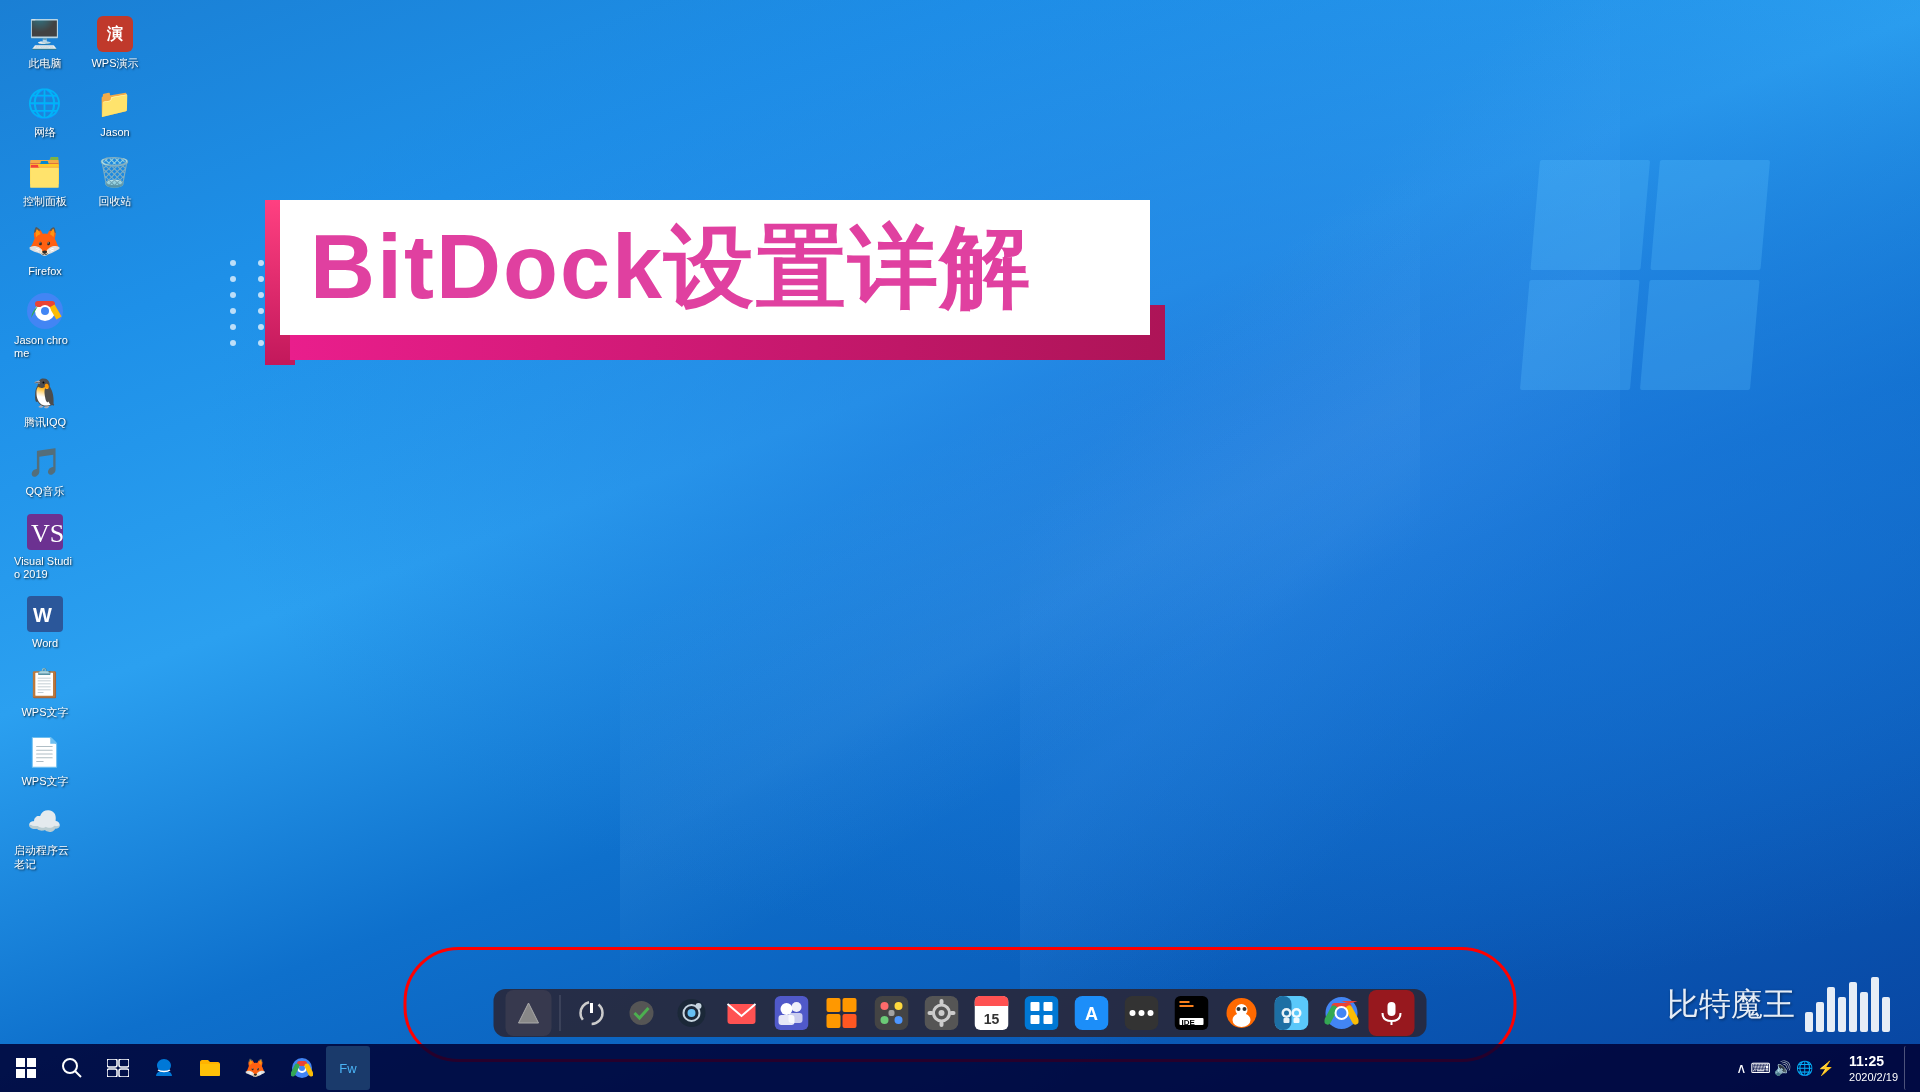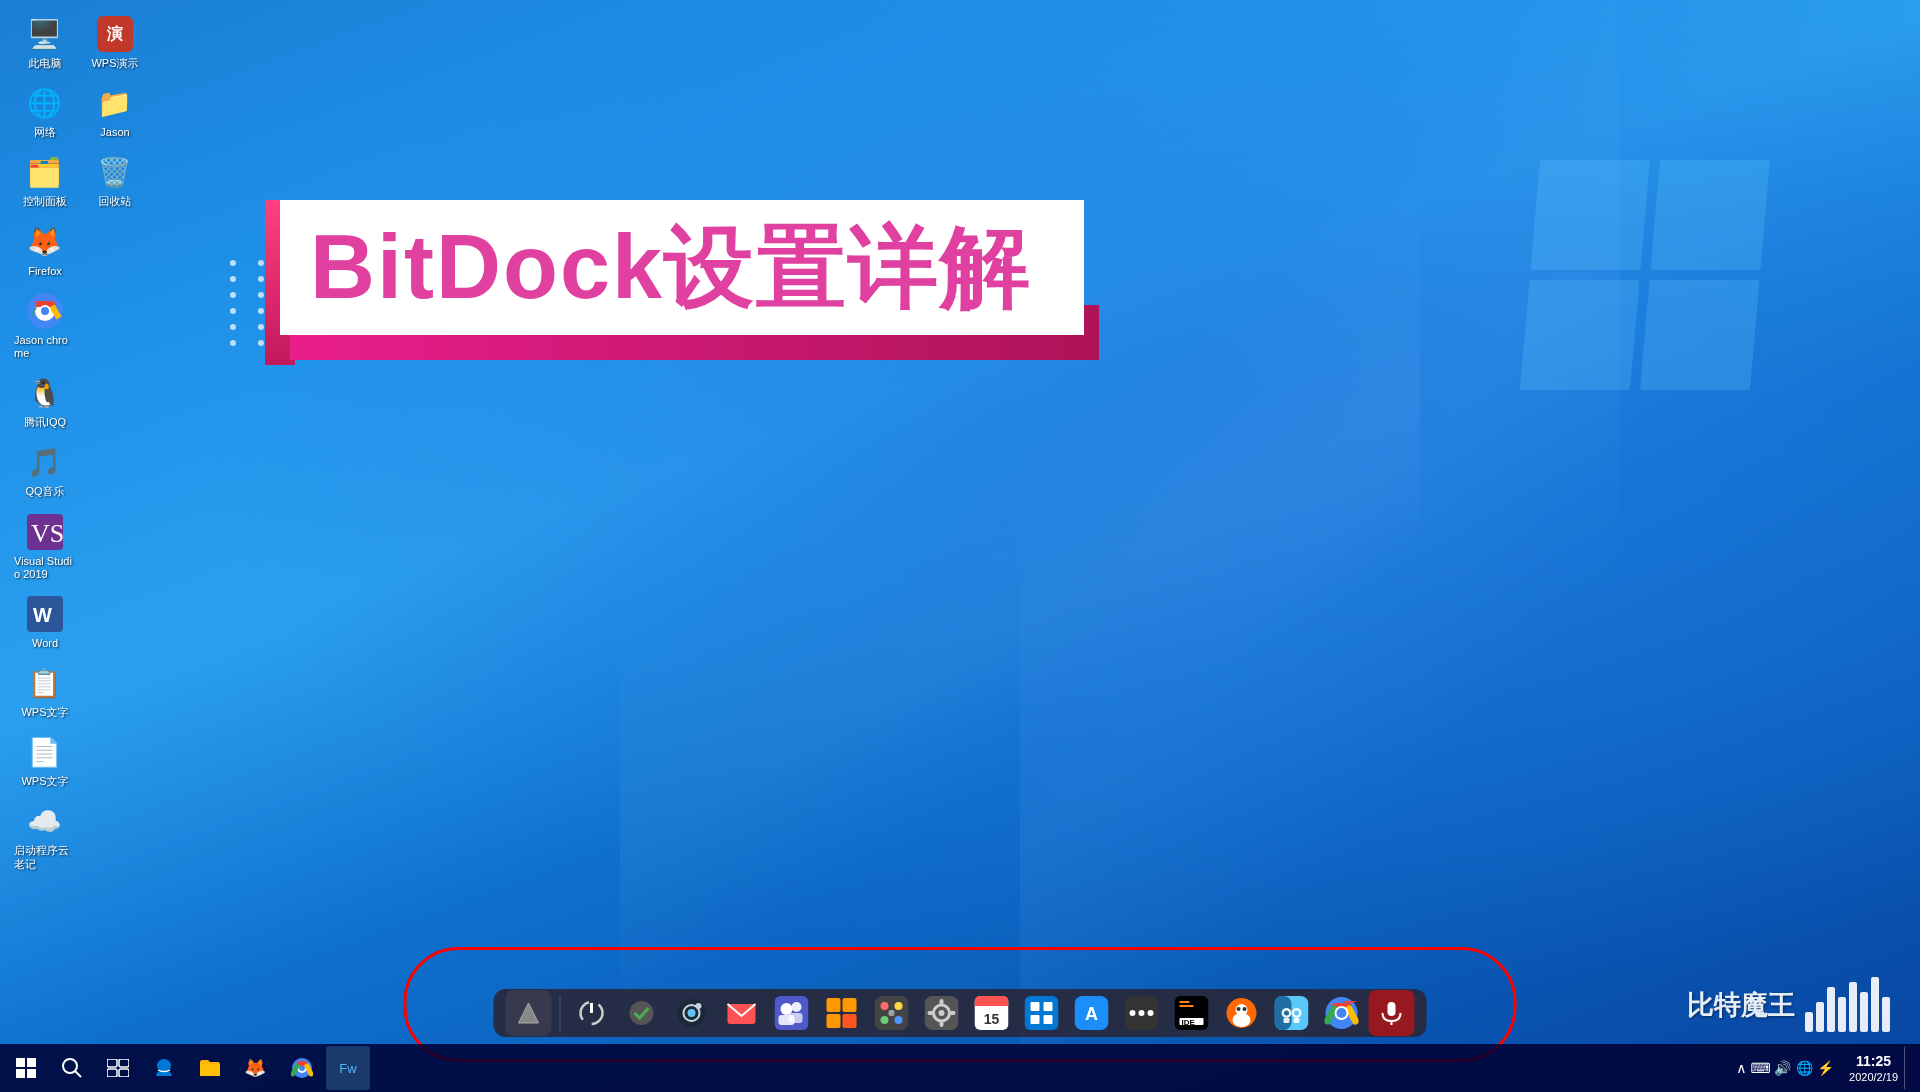--- a/index.html
+++ b/index.html
@@ -65,21 +65,21 @@
       width: 6px;
       height: 6px;
       background: rgba(255,255,255,0.7);
       border-radius: 50%;
     }
 
     .banner-container {
       position: absolute;
       top: 200px;
       left: 280px;
-      width: 804px;
+      width: 870px;
     }
 
     .banner-title {
       font-size: 90px;
       font-weight: bold;
       color: #e040a0;
       line-height: 1.1;
       letter-spacing: 2px;
     }
 
@@ -162,21 +162,21 @@
       gap: 4px;
     }
 
     .tray-icon {
       font-size: 14px;
       color: white;
       cursor: pointer;
     }
 
     .clock {
-      text-align: center;
+      text-align: left;
       line-height: 1.3;
       margin-left: 8px;
     }
 
     .clock-time {
       font-size: 14px;
       font-weight: bold;
     }
 
     .clock-date {
@@ -189,22 +189,22 @@
       bottom: 60px;
       right: 30px;
       color: white;
       display: flex;
       align-items: center;
       gap: 10px;
       opacity: 0.9;
     }
 
     .branding-text {
-      font-size: 27px;
-      font-weight: bold;
+      font-size: 32px;
+      font-weight: normal;
       color: white;
       text-shadow: 1px 1px 3px rgba(0,0,0,0.5);
     }
 
     .branding-bars {
       display: flex;
       align-items: flex-end;
       gap: 3px;
     }
 

